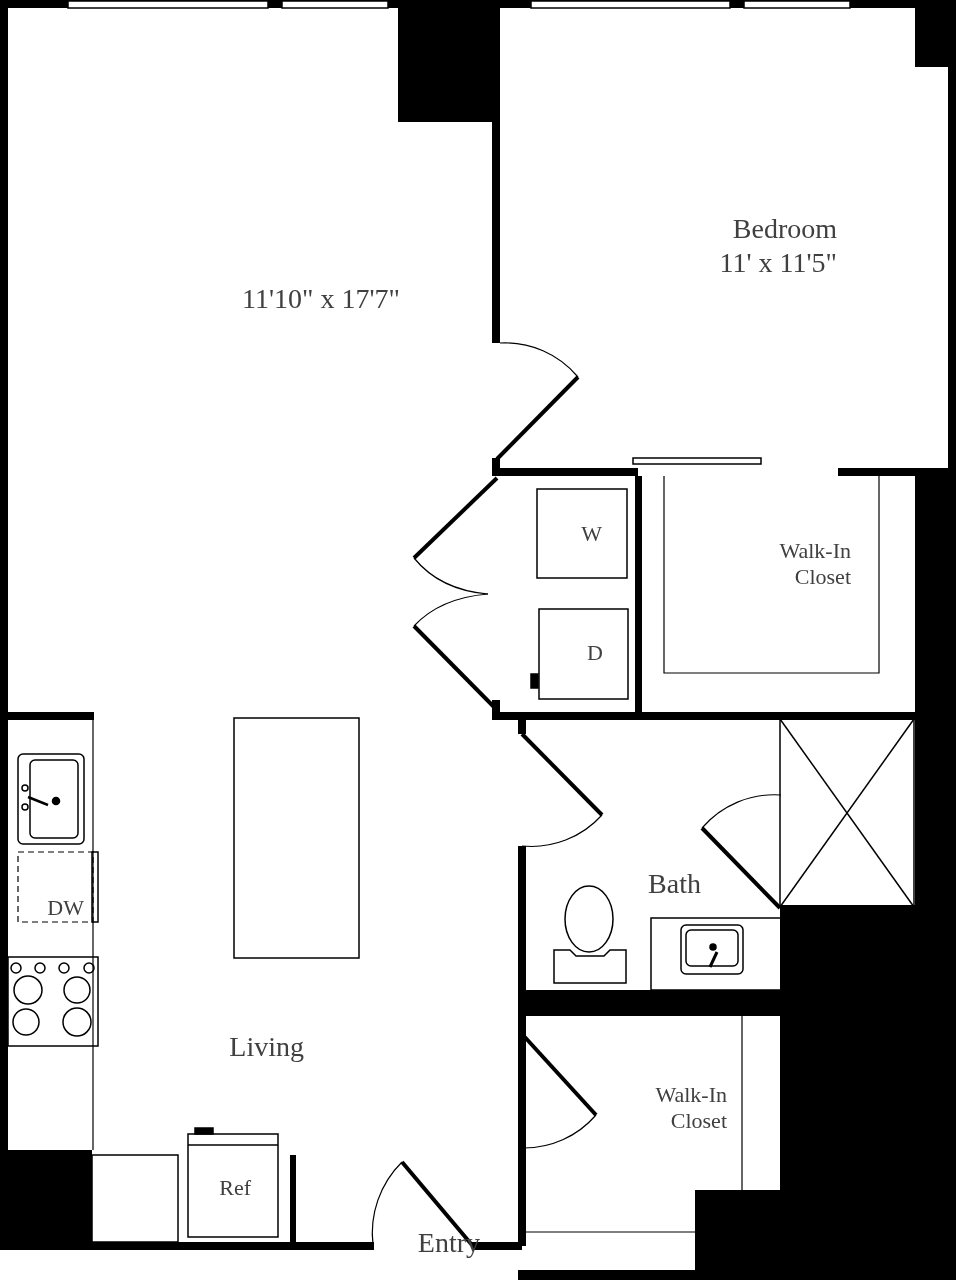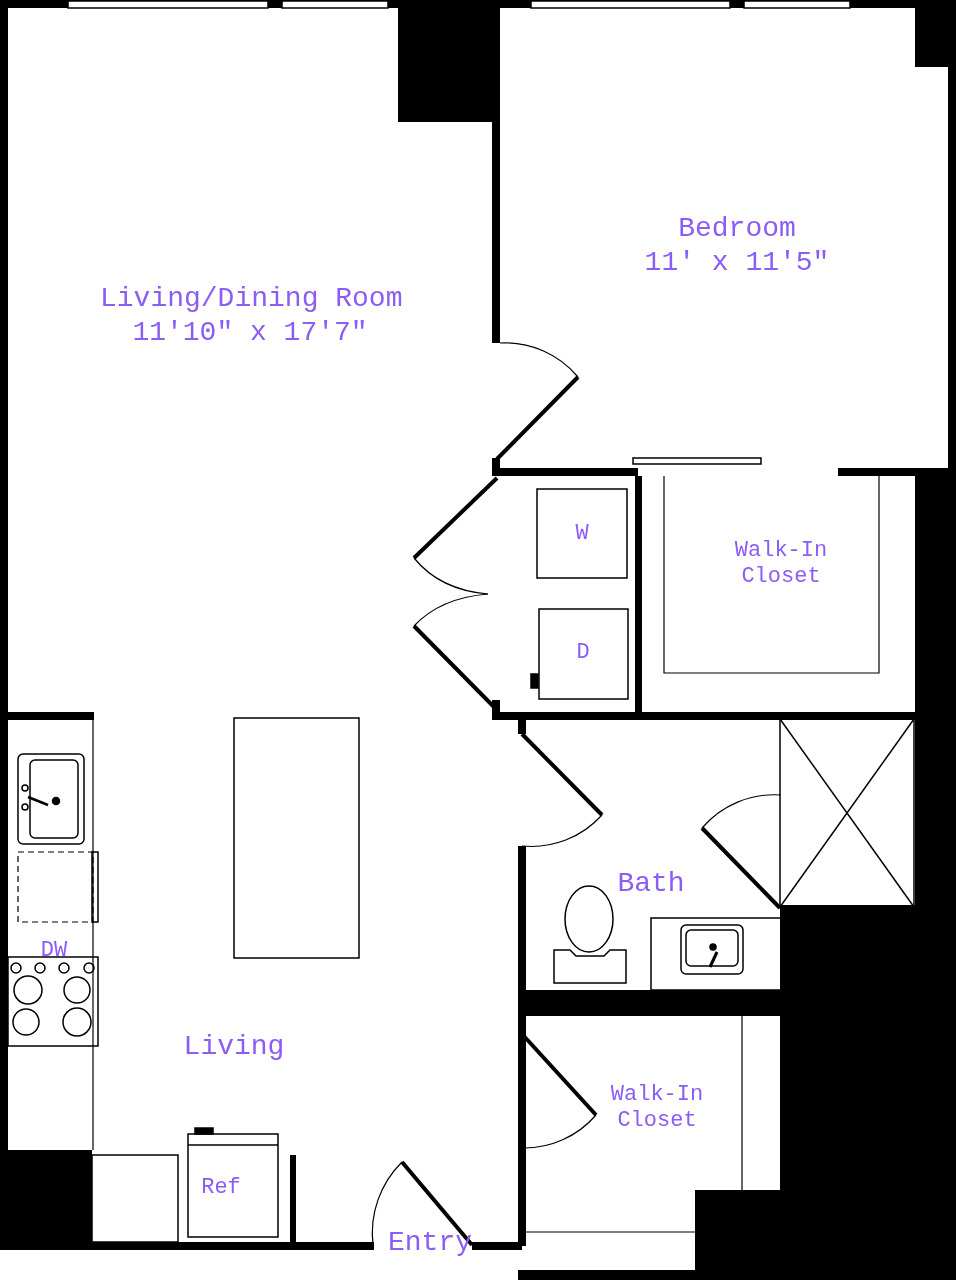--- a/index.html
+++ b/index.html
@@ -1,18 +1,18 @@
 <!DOCTYPE html>
 <html><head>
 <meta charset="utf-8">
 <style>
   html,body{margin:0;padding:0;background:#fff;}
   #plan{position:relative;width:956px;height:1280px;overflow:hidden;background:#fff;}
   svg{position:absolute;left:0;top:0;}
-  .lbl{position:absolute;font-family:Liberation Mono, monospace;color:#8b5cf6;text-align:center;white-space:nowrap;line-height:1.2;}
+  .lbl{position:absolute;font-family:Liberation Serif, serif;color:#404040;text-align:right;white-space:nowrap;line-height:1.2;}
   .big{font-size:28px;}
   .sm{font-size:22px;}
 </style>
 </head>
 <body>
 
 <div id="plan">
 <svg width="956" height="1280" viewBox="0 0 956 1280">
 
   <g fill="#000">
@@ -105,36 +105,35 @@
     <rect x="92" y="1155" width="86" height="87"></rect>
     <rect x="188" y="1134" width="90" height="103"></rect>
     <line x1="188" y1="1145" x2="278" y2="1145"></line>
     <rect x="195" y="1128" width="18" height="6" fill="#000"></rect>
     <line x1="742" y1="1016" x2="742" y2="1190" stroke-width="1.2"></line>
     <line x1="526" y1="1232" x2="695" y2="1232" stroke-width="1.2"></line>
   </g>
 </svg>
 
 <div class="lbl big" style="left:100px;top:282px;width:300px;">
-  <div>Living/Dining Room</div>
   <div>11'10" x 17'7"</div>
 </div>
 <div class="lbl big" style="left:637px;top:212px;width:200px;">
   <div>Bedroom</div>
   <div>11' x 11'5"</div>
 </div>
 <div class="lbl sm" style="left:711px;top:538px;width:140px;">
   <div>Walk-In</div>
   <div>Closet</div>
 </div>
 <div class="lbl big" style="left:601px;top:826px;width:100px;margin-top:41px;">Bath</div>
 <div class="lbl sm" style="left:587px;top:1082px;width:140px;">
   <div>Walk-In</div>
   <div>Closet</div>
 </div>
 <div class="lbl big" style="left:164px;top:1030px;width:140px;">Living</div>
 <div class="lbl big" style="left:380px;top:1226px;width:100px;">Entry</div>
 
 <div class="lbl sm" style="left:562px;top:521px;width:40px;">W</div>
 <div class="lbl sm" style="left:563px;top:640px;width:40px;">D</div>
-<div class="lbl sm" style="left:24px;top:938px;width:60px;">DW</div>
+<div class="lbl sm" style="left:24px;top:895px;width:60px;">DW</div>
 <div class="lbl sm" style="left:191px;top:1175px;width:60px;">Ref</div>
 </div>
 
 </body></html>

